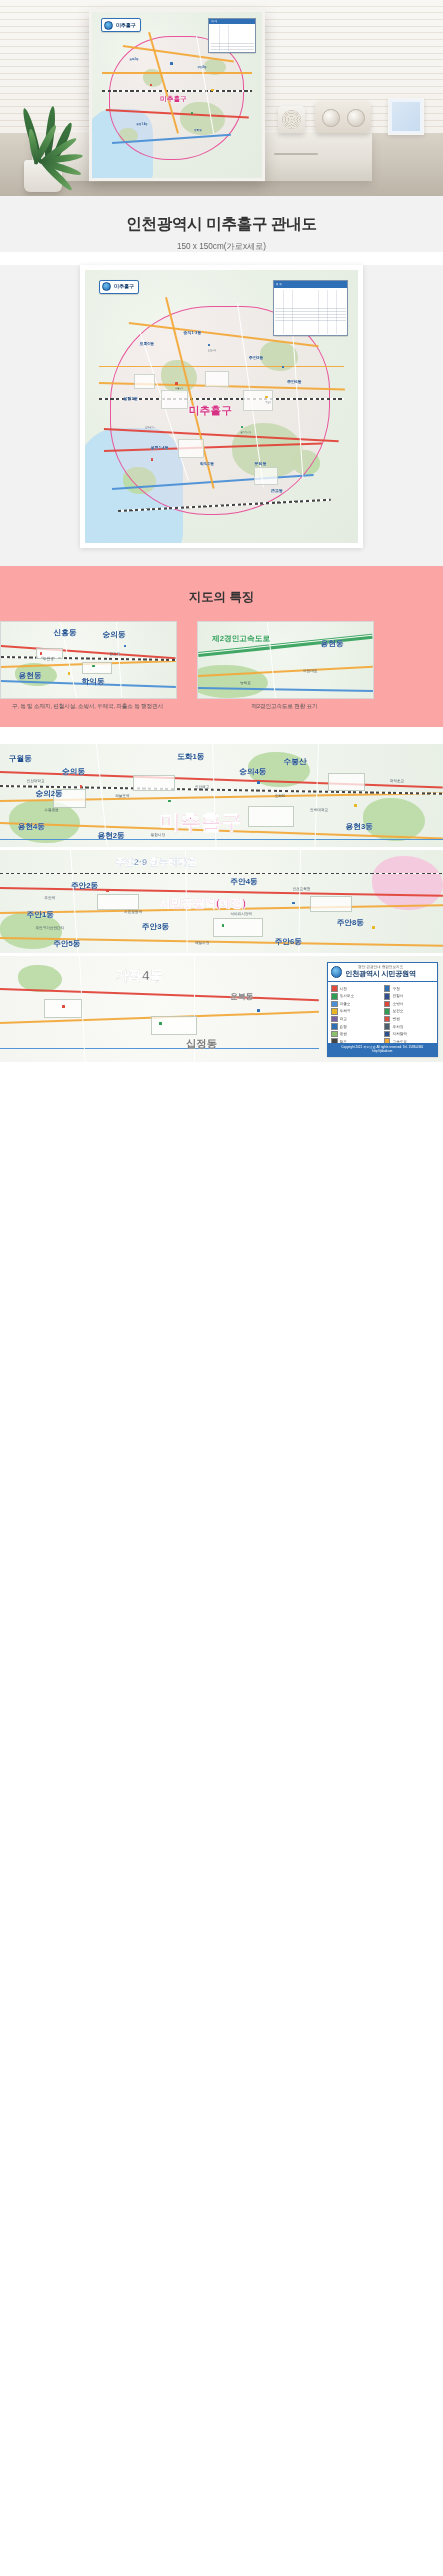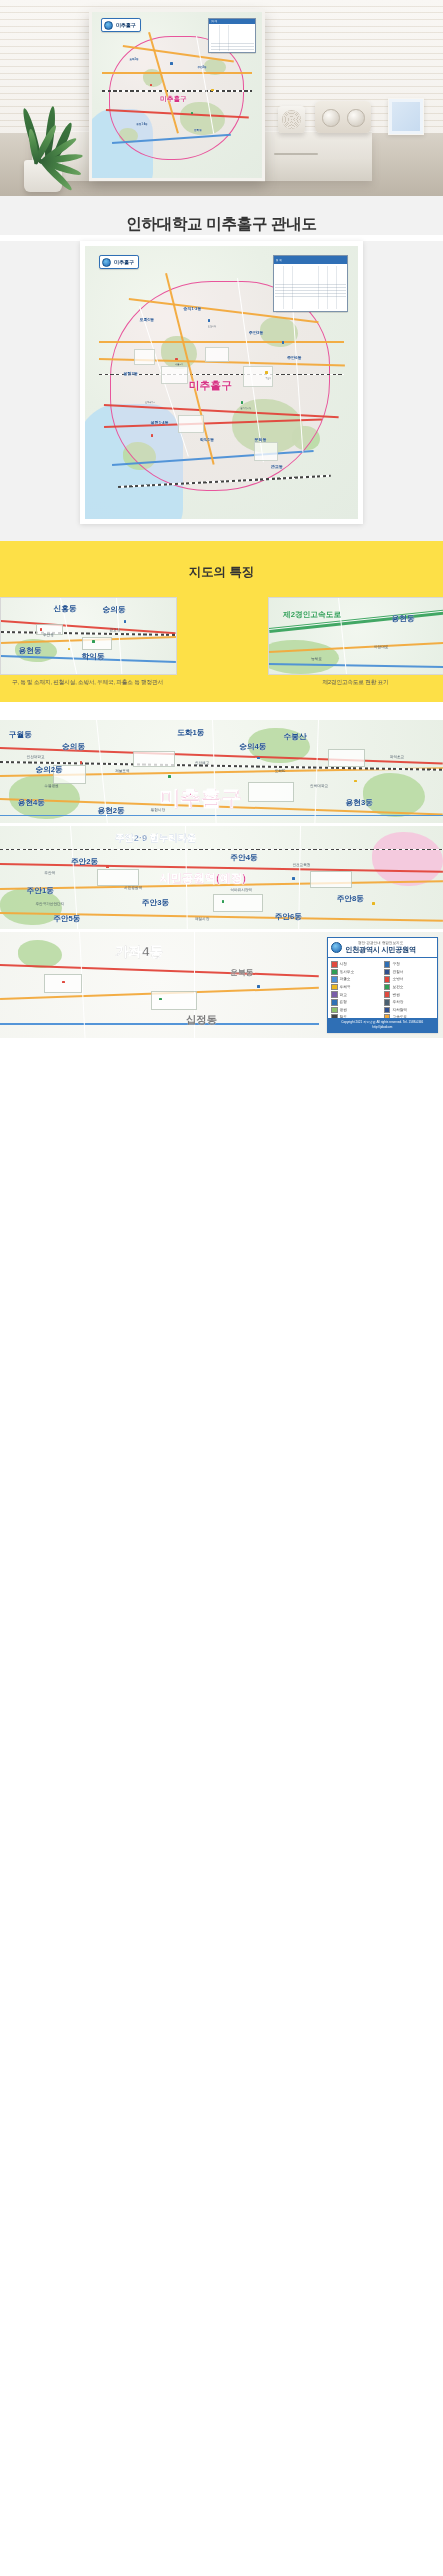--- a/index.html
+++ b/index.html
@@ -202,33 +202,33 @@
     height: 273px;
     background: #ffffff;
     border: 5.2px solid #ffffff;
     box-shadow: 0 1px 5.2px rgba(0,0,0,0.12);
     position: relative;
     overflow: hidden;
   }
 
   
   .feature-band {
-    background: #fde047;
+    background: #fca5a5;
     padding: 23px 0 15.5px 0;
     text-align: center;
   }
   .band-heading {
     font-size: 12.4px;
     font-weight: bold;
     color: #333;
     margin: 0 0 15.5px 0;
   }
   .feature-row {
     display: flex;
-    justify-content: space-between;
+    justify-content: flex-start;
     gap: 22px;
   }
   .feature-col { width: 175px; }
   .feature-thumb {
     width: 175px;
     height: 76px;
     border: 0.5px solid #d7d7d7;
     position: relative;
     overflow: hidden;
     background: #eef3ea;
@@ -515,21 +515,22 @@
 
         <div class="poi" style="left:34%;top:43%"></div>
         <div class="poi g" style="left:58%;top:60%"></div>
         <div class="poi b" style="left:46%;top:30%"></div>
         <div class="poi y" style="left:70%;top:46%"></div>
       </div>
     </div>
   </div>
 
   <div class="section-title-band">
-    <h1 class="main-title">인하대학교 미추홀구 관내도</h1>
+    <h1 class="main-title">인천광역시 미추홀구 관내도</h1>
+    <div class="sub-title">150 x 150cm(가로x세로)</div>
   </div>
 
   <div class="big-map-shell">
     <div class="big-map-frame">
       <div class="mapwrap">
         <div class="map-paper"></div>
         <div class="sea"></div>
 
         <div class="green-blob" style="left:54%;top:56%;width:26%;height:20%"></div>
         <div class="green-blob" style="left:28%;top:33%;width:13%;height:12%"></div>

